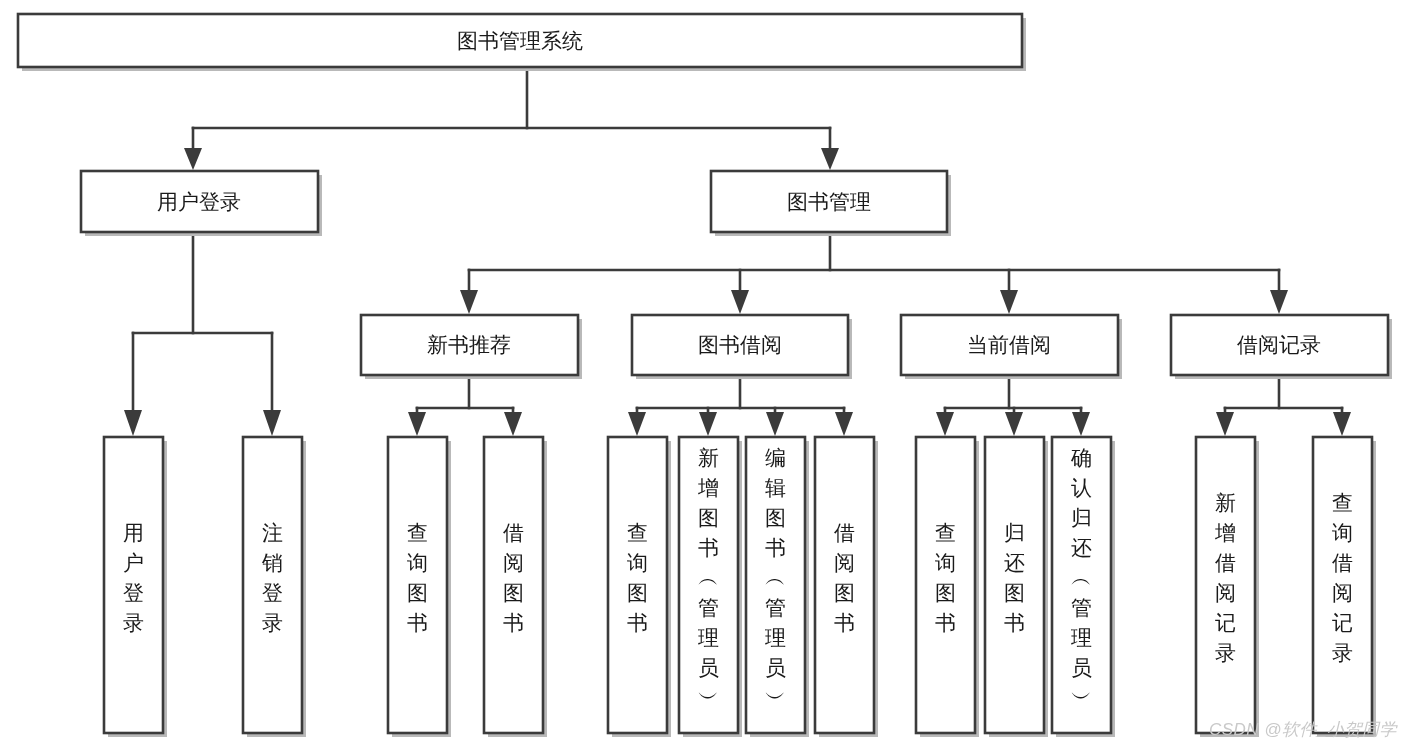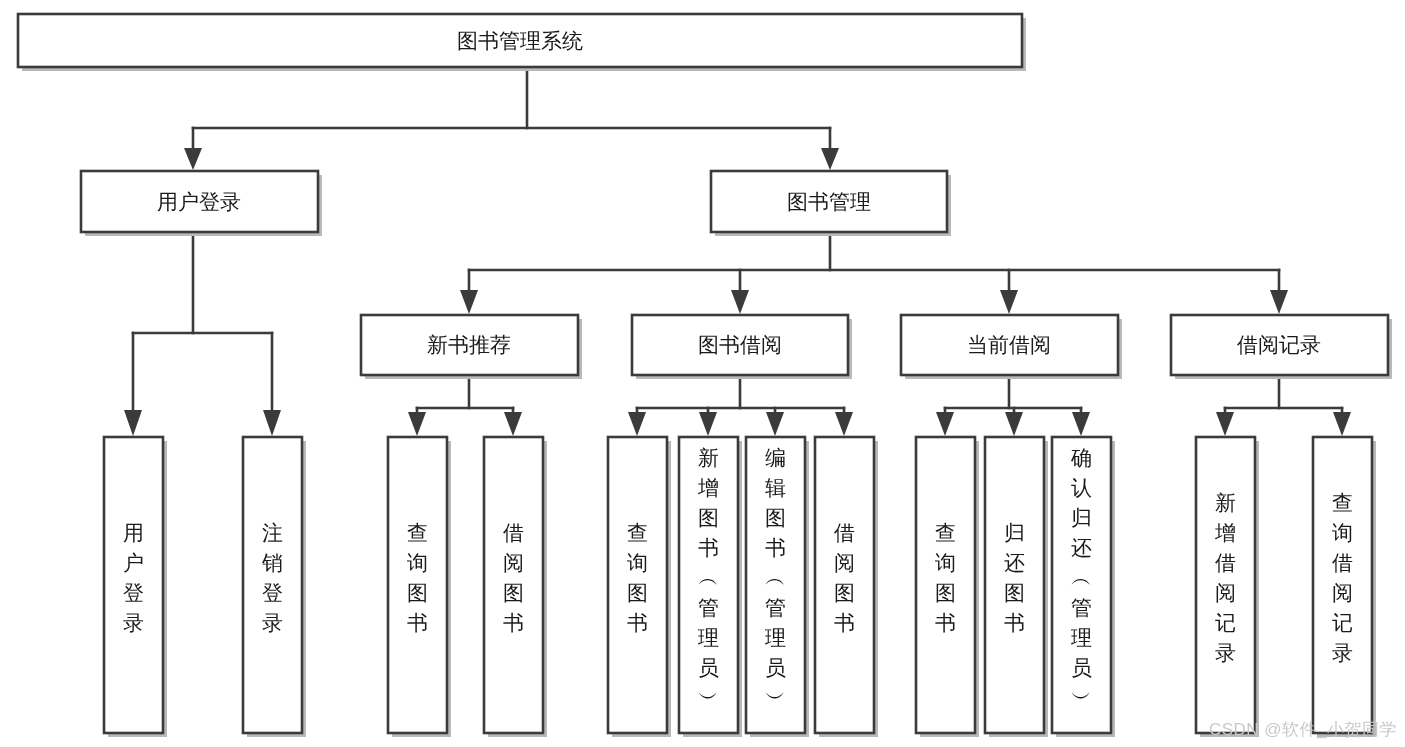--- a/index.html
+++ b/index.html
@@ -60,20 +60,21 @@
   .watermark {
     position: absolute;
     right: 8px;
     bottom: 6px;
     font-family: "Liberation Sans", "DejaVu Sans", sans-serif;
     font-size: 17px;
     color: #c9c9c9;
     letter-spacing: 0.5px;
     white-space: nowrap;
     user-select: none;
+    font-style: italic;
   }
 </style>
 </head>
 <body>
 
 <div id="diagram-root">
 
   <svg id="tree-svg" viewBox="0 0 1405 747">
 
     <g>

